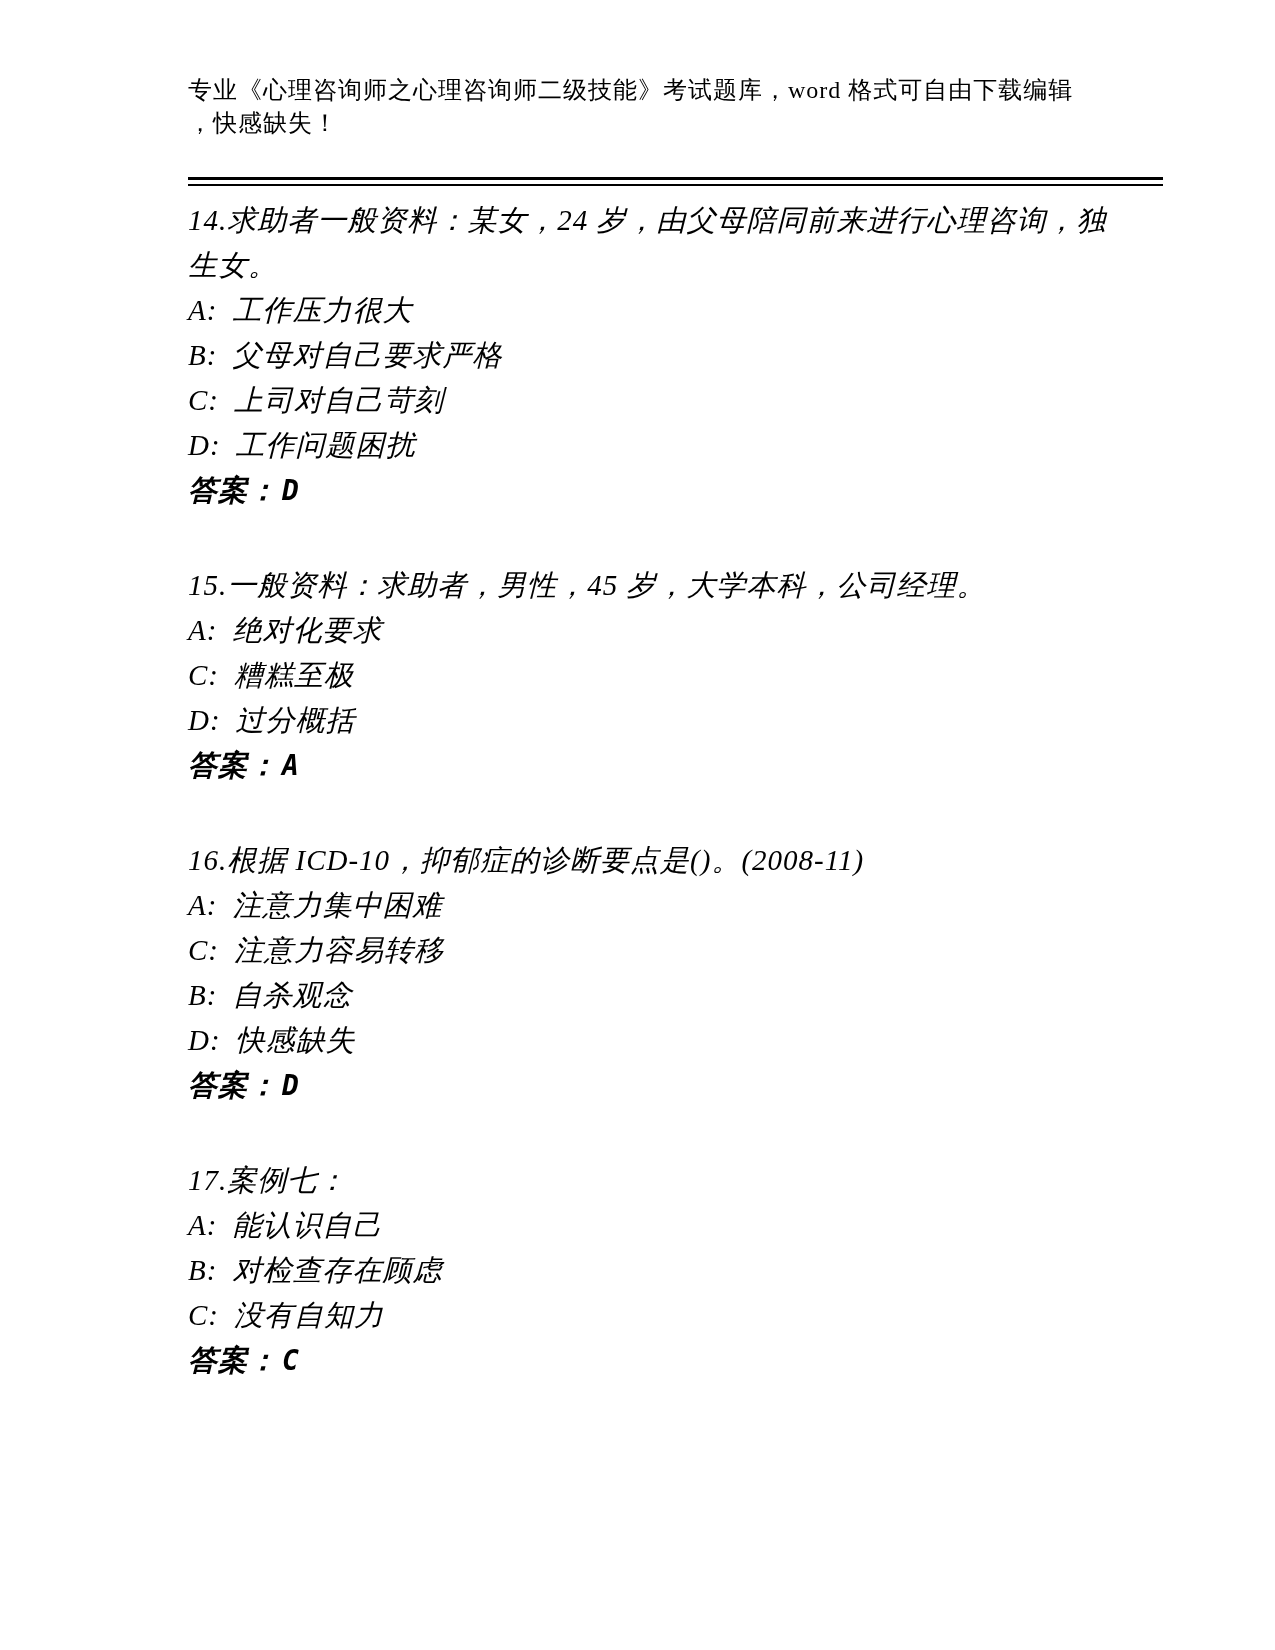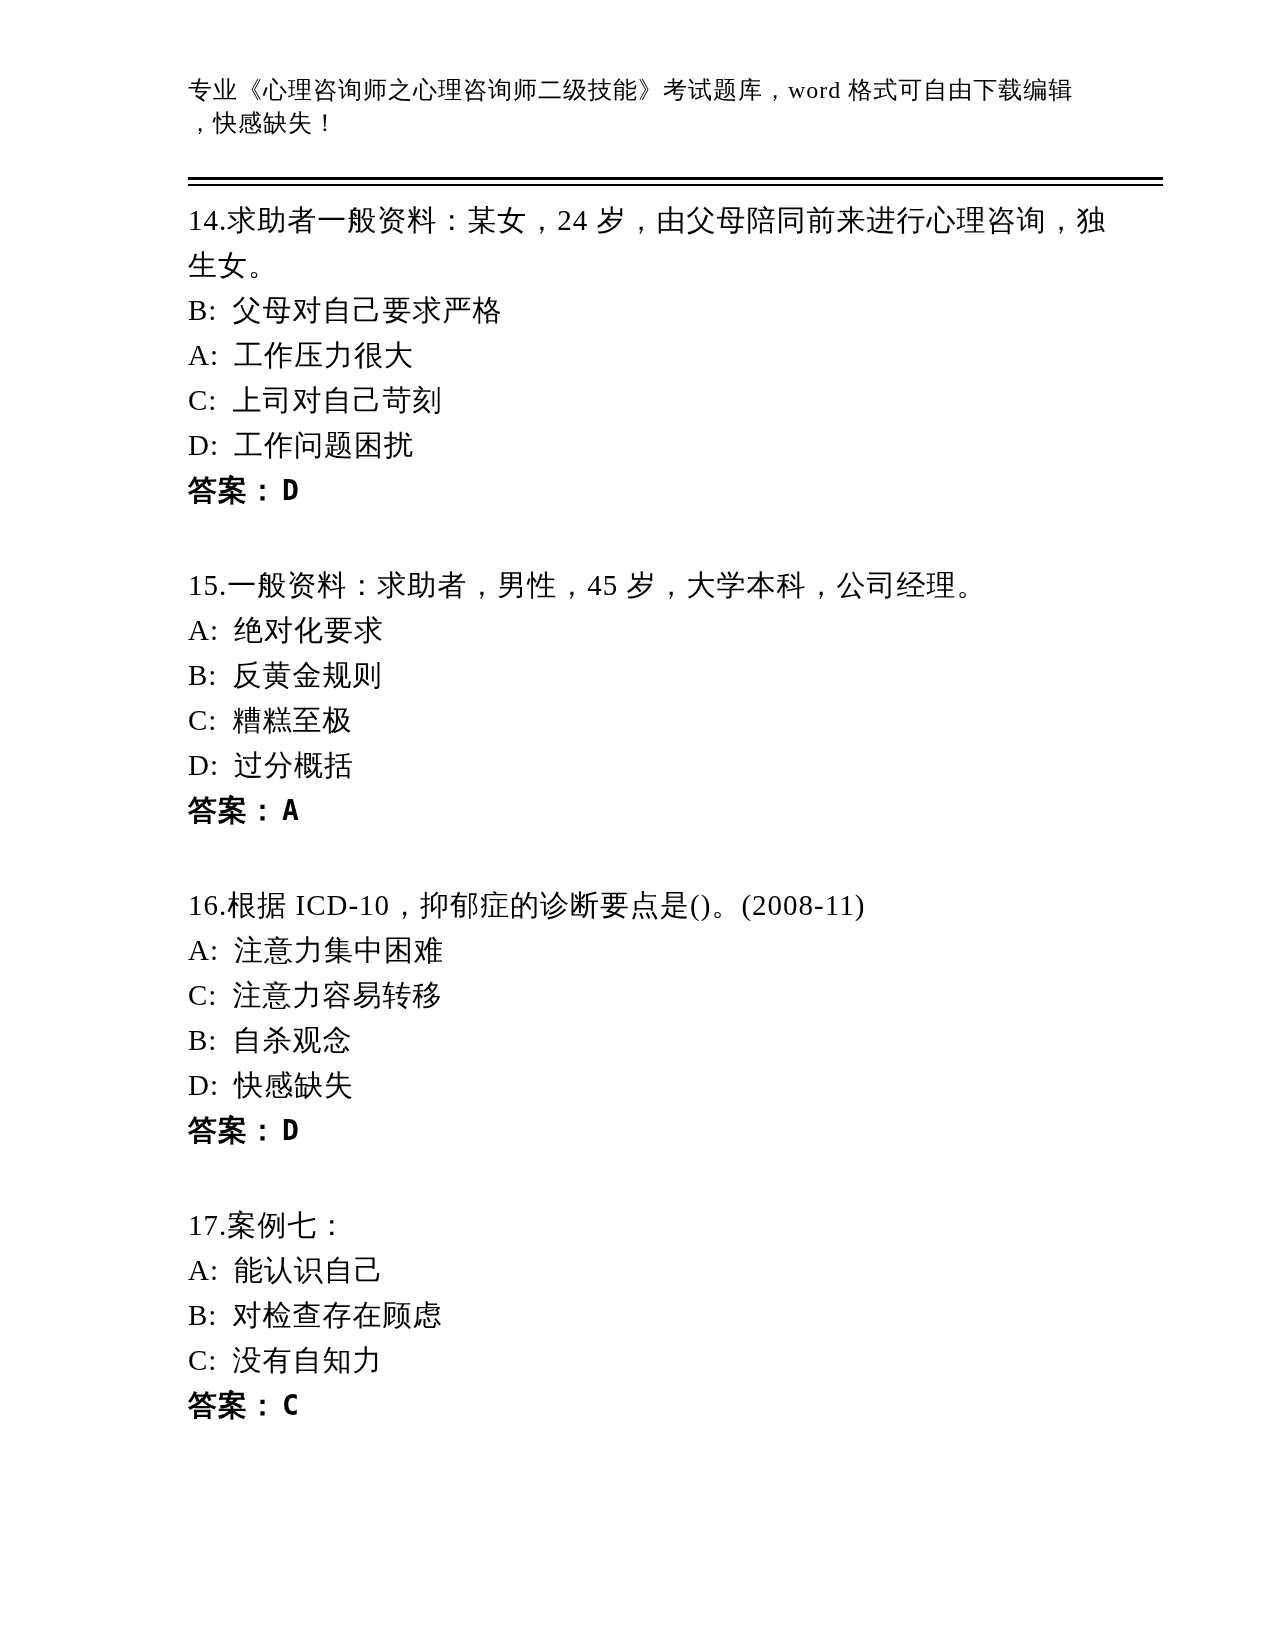--- a/index.html
+++ b/index.html
@@ -35,20 +35,21 @@
     box-sizing: content-box;
   }
   .questions {
     margin-top: 12px;
     font-size: 29px;
     line-height: 45px;
     letter-spacing: 1px;
   }
   .question {
     margin: 0 0 50px 0;
+    font-style: italic;
   }
   .title-line {
     white-space: nowrap;
   }
   .option-line {
     white-space: nowrap;
   }
   .option-label {
     display: inline-block;
   }
@@ -77,31 +78,30 @@
     <div class="h-line">，快感缺失！</div>
   </div>
 
   <div class="divider"></div>
 
   <div class="questions">
 
     <div class="question">
       <div class="title-line">14.求助者一般资料：某女，24 岁，由父母陪同前来进行心理咨询，独</div>
       <div class="title-line">生女。</div>
+      <div class="option-line"><span class="option-label">A:</span><span class="option-text">工作压力很大</span></div>
       <div class="option-line"><span class="option-label">B:</span><span class="option-text">父母对自己要求严格</span></div>
-      <div class="option-line"><span class="option-label">A:</span><span class="option-text">工作压力很大</span></div>
       <div class="option-line"><span class="option-label">C:</span><span class="option-text">上司对自己苛刻</span></div>
       <div class="option-line"><span class="option-label">D:</span><span class="option-text">工作问题困扰</span></div>
       <div class="answer-line"><span>答案：</span><span class="answer-value">D</span></div>
     </div>
 
     <div class="question">
       <div class="title-line">15.一般资料：求助者，男性，45 岁，大学本科，公司经理。</div>
       <div class="option-line"><span class="option-label">A:</span><span class="option-text">绝对化要求</span></div>
-      <div class="option-line"><span class="option-label">B:</span><span class="option-text">反黄金规则</span></div>
       <div class="option-line"><span class="option-label">C:</span><span class="option-text">糟糕至极</span></div>
       <div class="option-line"><span class="option-label">D:</span><span class="option-text">过分概括</span></div>
       <div class="answer-line"><span>答案：</span><span class="answer-value">A</span></div>
     </div>
 
     <div class="question">
       <div class="title-line">16.根据 ICD-10，抑郁症的诊断要点是()。(2008-11)</div>
       <div class="option-line"><span class="option-label">A:</span><span class="option-text">注意力集中困难</span></div>
       <div class="option-line"><span class="option-label">C:</span><span class="option-text">注意力容易转移</span></div>
       <div class="option-line"><span class="option-label">B:</span><span class="option-text">自杀观念</span></div>

